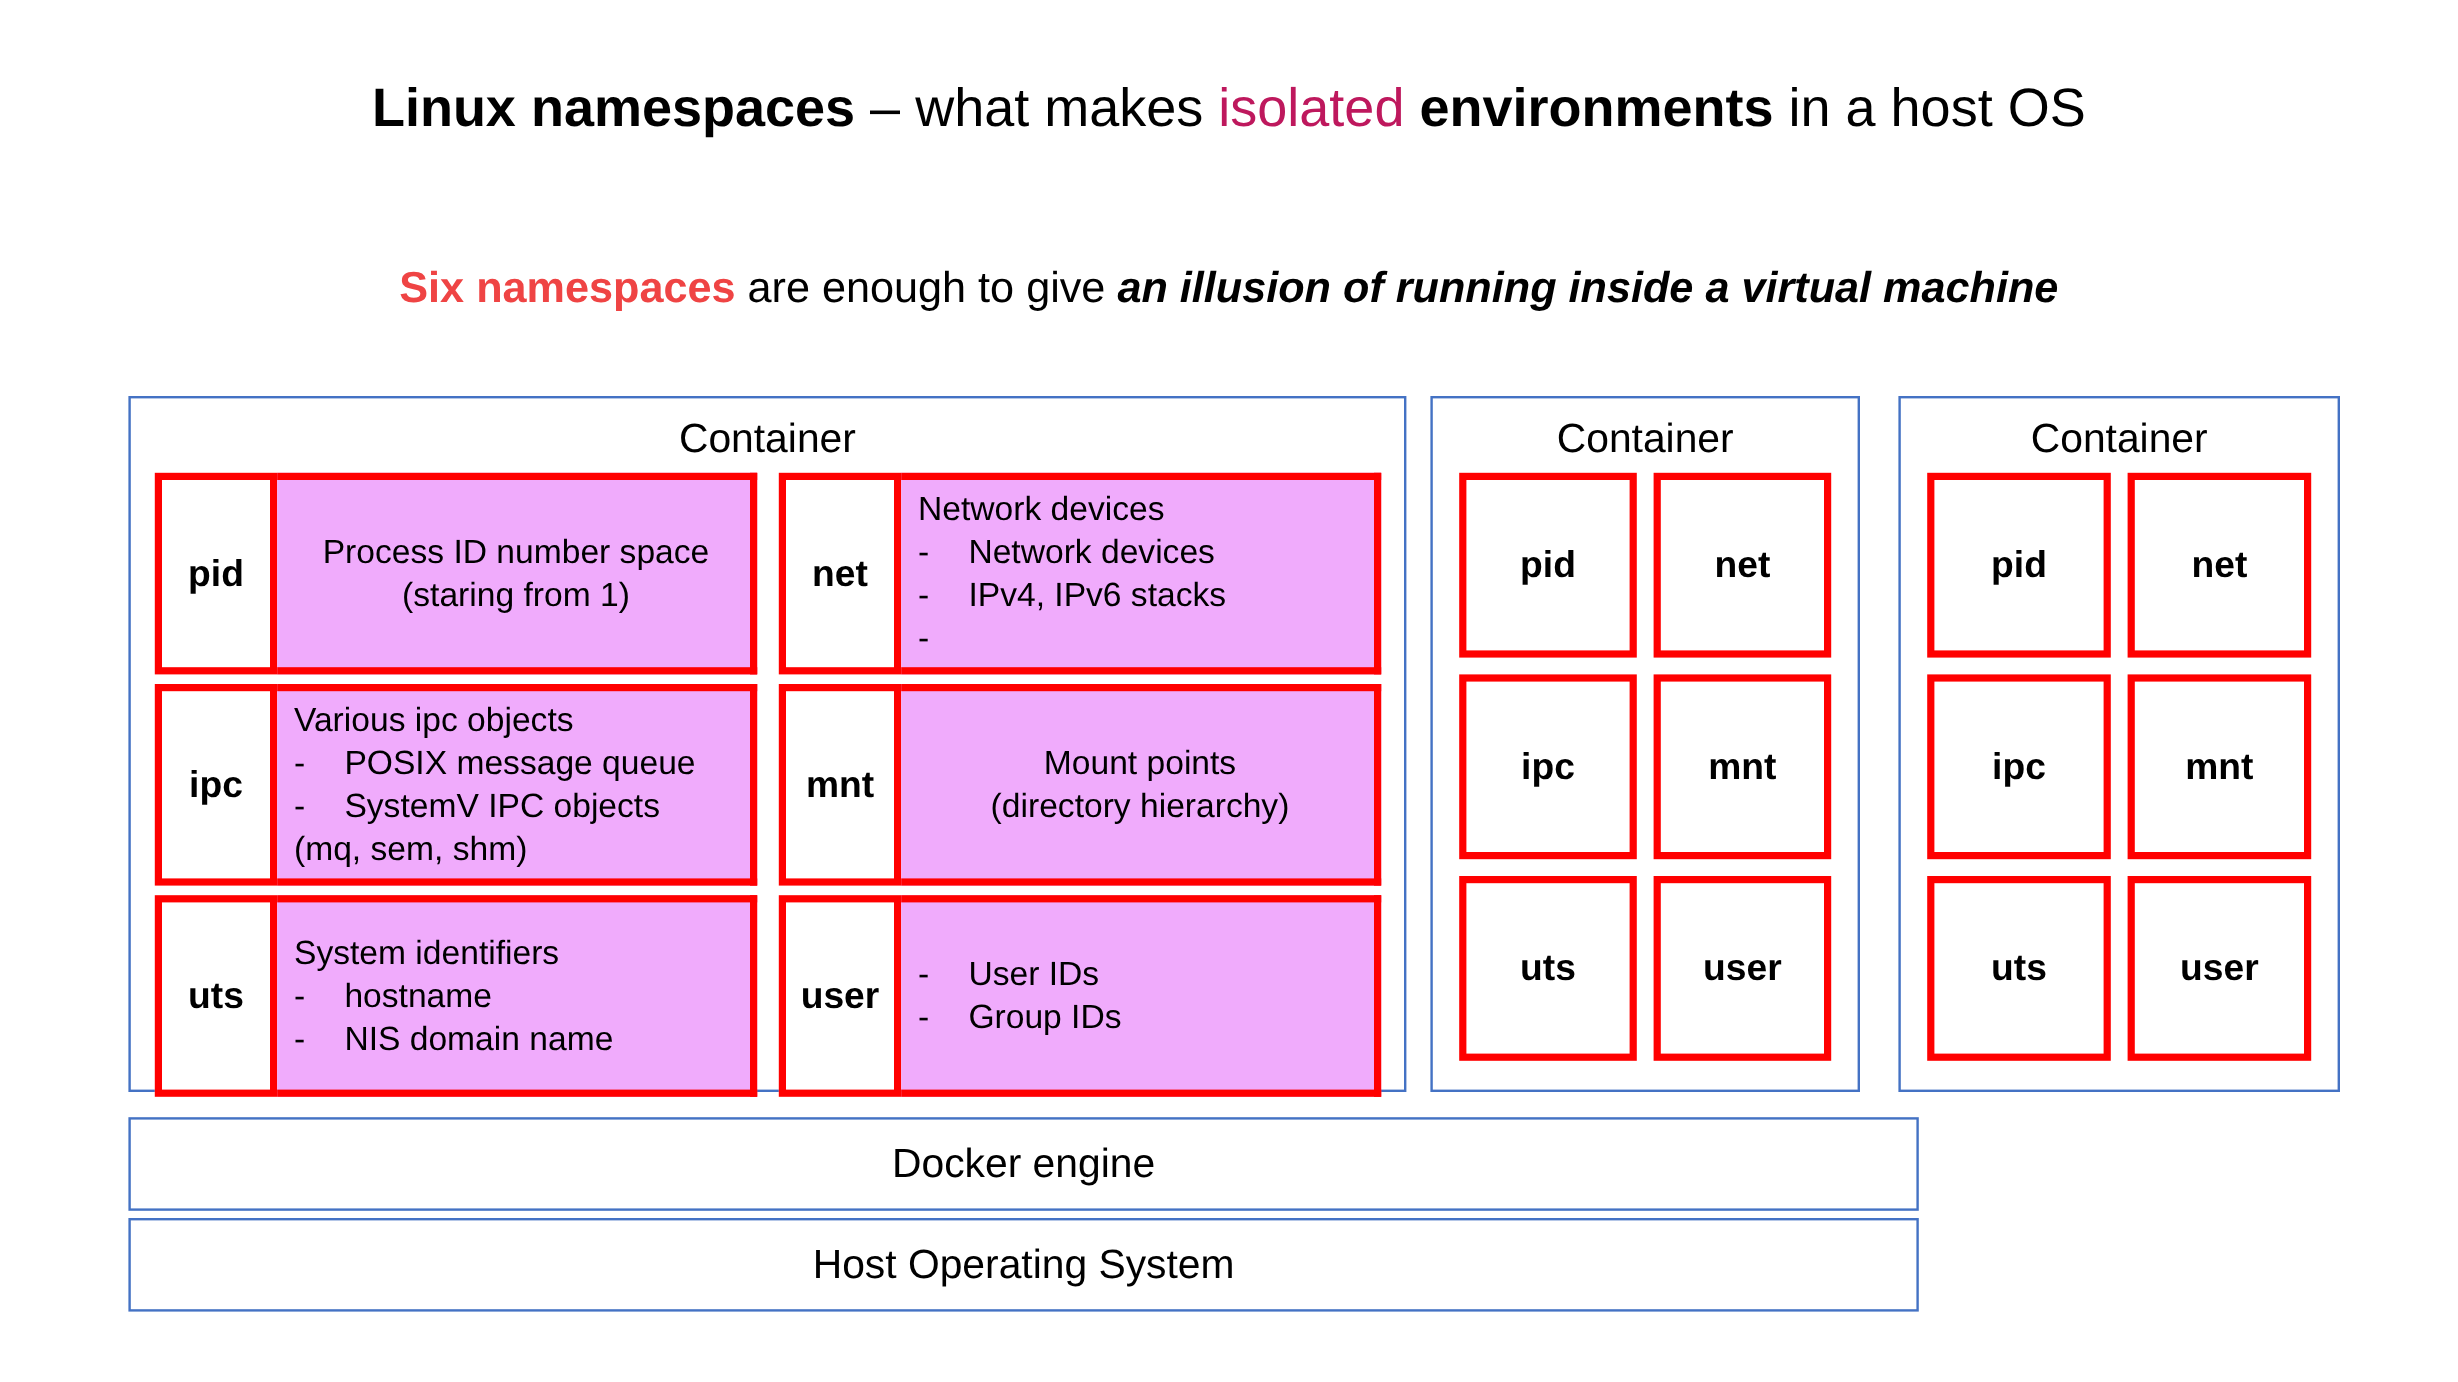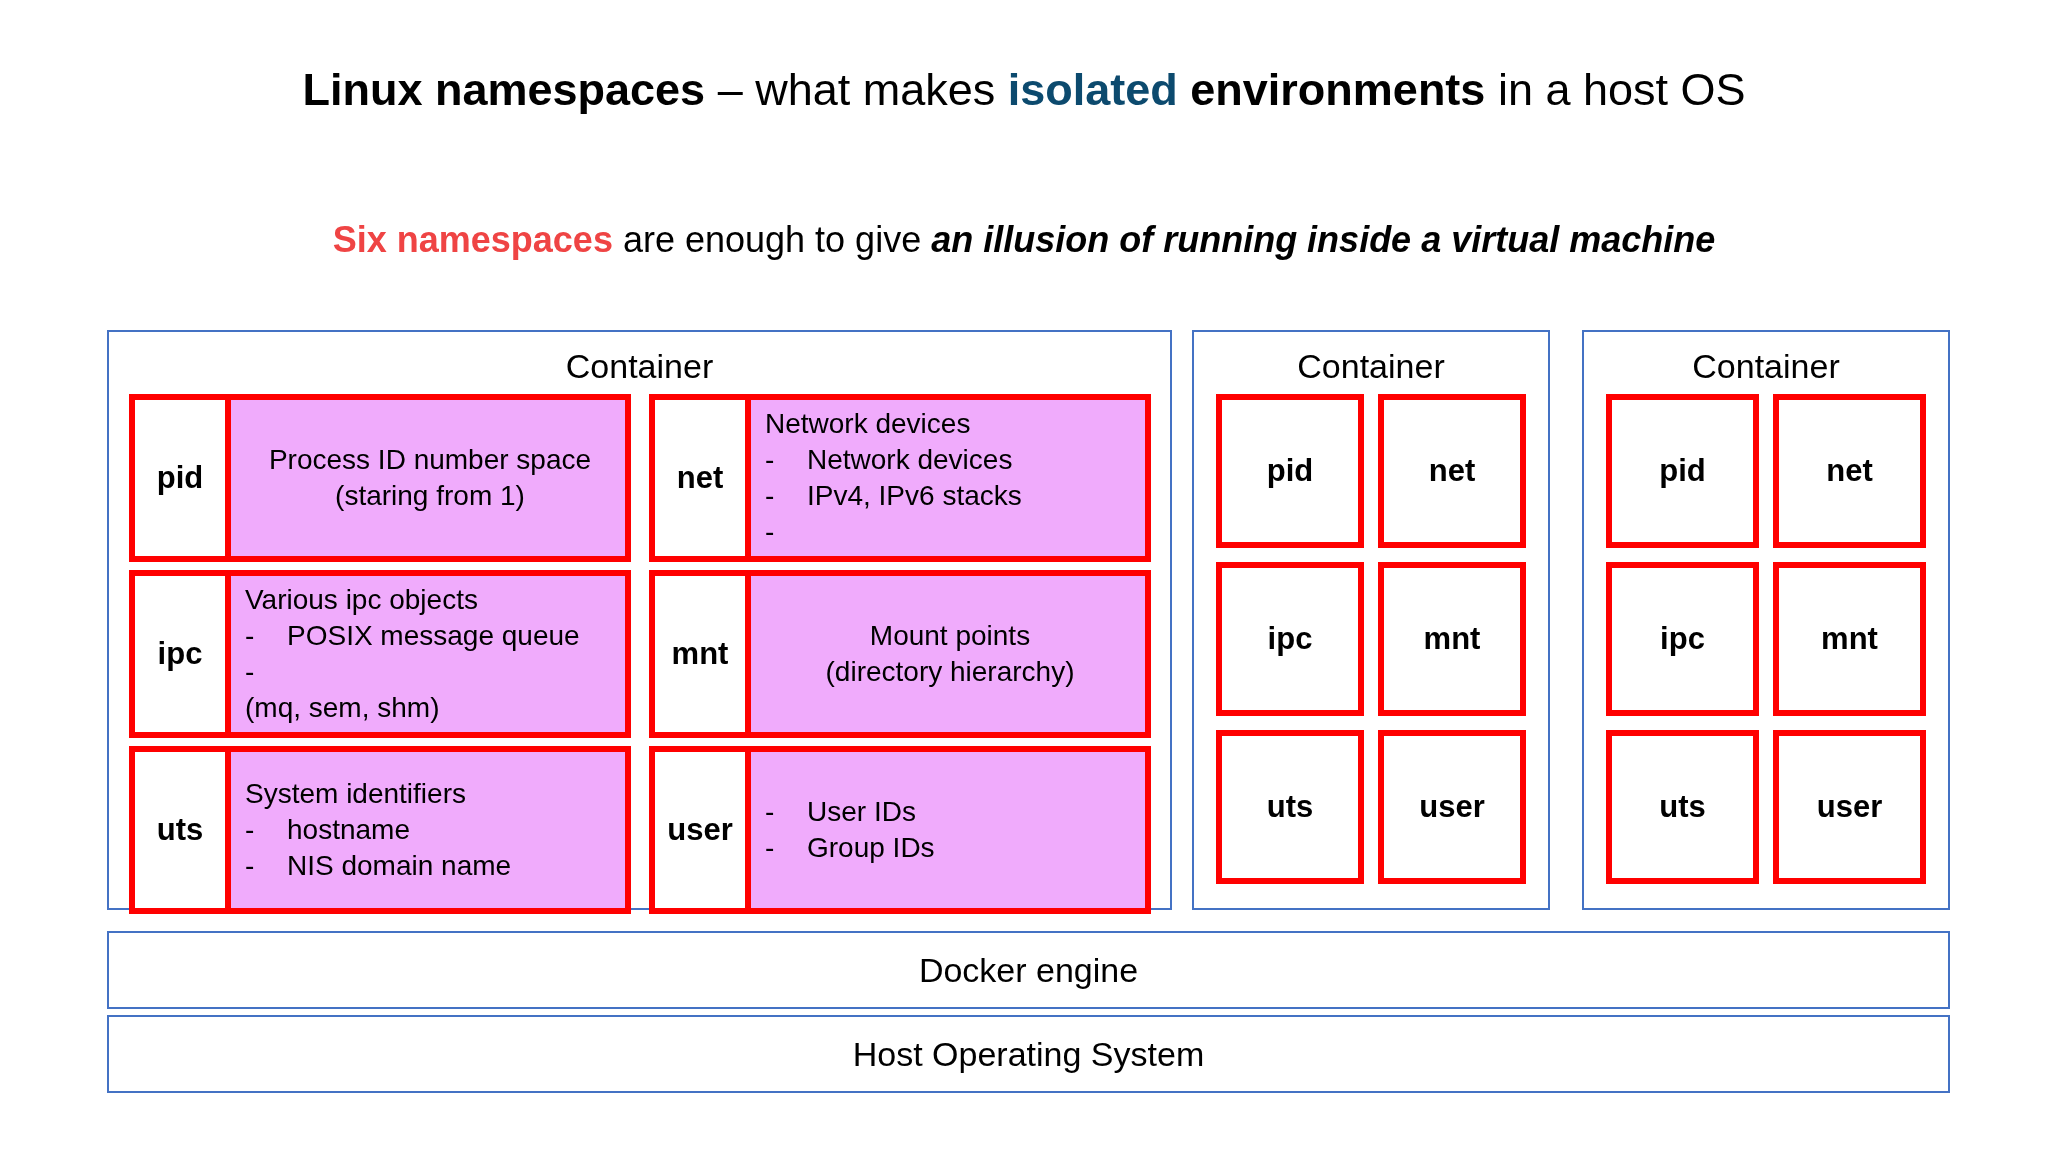--- a/index.html
+++ b/index.html
@@ -21,21 +21,21 @@
     position: absolute;
     left: 0;
     top: 62px;
     width: 2048px;
     text-align: center;
     font-size: 45px;
     line-height: 56px;
     white-space: nowrap;
   }
   .title .bold   { font-weight: bold; }
-  .title .red    { color: #0c4a6e; font-weight: bold; }
+  .title .red    { color: #be185d; font-weight: normal; }
   .title .plain  { font-weight: normal; }
 
   .subtitle {
     position: absolute;
     left: 0;
     top: 218px;
     width: 2048px;
     text-align: center;
     font-size: 36px;
     line-height: 44px;
@@ -162,21 +162,21 @@
     font-weight: bold;
     background: #ffffff;
   }
   #panel-two .tile  { width: 148px; }
   #panel-three .tile { width: 153px; }
 
   
   .bar {
     position: absolute;
     left: 107px;
-    width: 1843px;
+    width: 1492px;
     border: 2px solid #4472C4;
     box-sizing: border-box;
     background: #ffffff;
     display: flex;
     align-items: center;
     justify-content: center;
     font-size: 34px;
     line-height: 40px;
   }
   #bar-docker { top: 931px; height: 78px; }
@@ -235,20 +235,21 @@
         <div class="ns-label">ipc</div>
         <div class="ns-desc">
           <div class="ns-head">Various ipc objects</div>
           <ul class="ns-bullets">
             <li>
                 <span class="dash">-</span>
                 <span>POSIX message queue</span>
               </li>
             <li>
                 <span class="dash">-</span>
+                <span>SystemV IPC objects</span>
               </li>
           </ul>
           <div class="ns-sub">(mq, sem, shm)</div>
         </div>
       </div>
 
       <div class="ns-item wide-b">
         <div class="ns-label">mnt</div>
         <div class="ns-desc centered">
           <div class="ns-head">Mount points</div>

